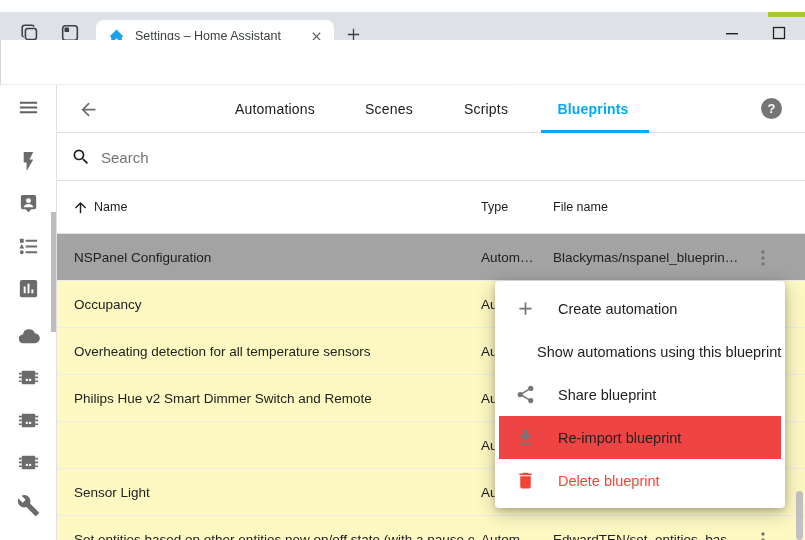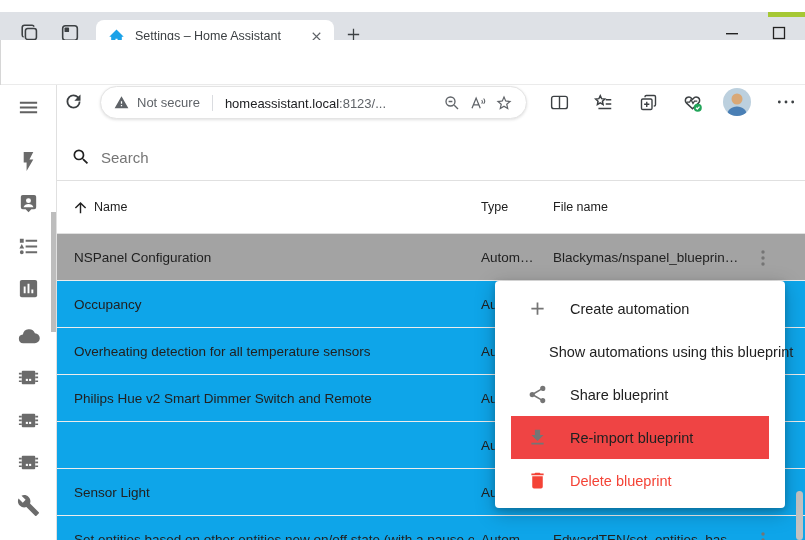--- a/index.html
+++ b/index.html
@@ -57,34 +57,34 @@
   .searchrow{ position:absolute; left:57px; top:133px; width:748px; height:48px; background:#fff; border-bottom:1px solid #e0e0e0; }
   .search-input{
     position:absolute; left:44px; top:8px; width:650px; height:32px; border:none; outline:none;
     font-size:15px; color:#6d28d9; font-family:inherit;
   }
   .search-input::placeholder{ color:#757575; opacity:1; }
 
   .thead{ position:absolute; left:57px; top:181px; width:748px; height:53px; background:#fff; border-bottom:1px solid #e0e0e0; }
   .th{ position:absolute; top:0; height:53px; line-height:53px; font-size:12.5px; font-weight:normal; color:#212121; white-space:nowrap; }
 
-  .row{ position:absolute; left:57px; width:748px; height:47px; background:#0ea5e9; border-bottom:1px solid #ececec; }
+  .row{ position:absolute; left:57px; width:748px; height:47px; background:#fef9c3; border-bottom:1px solid #ececec; }
   .row.hl{ background:#a3a3a3; }
   .cell{ position:absolute; top:0; height:47px; line-height:47px; font-size:13.5px; color:#212121; white-space:nowrap; }
   .cell.name{ left:17px; max-width:400px; overflow:hidden; }
   .cell.type{ left:424px; }
   .cell.file{ left:496px; max-width:190px; overflow:hidden; }
   .kebab{ position:absolute; left:694px; top:12px; width:24px; height:24px; cursor:pointer; }
 
   .page-scroll{ position:absolute; left:796px; top:491px; width:7px; height:49px; background:#c2c2c2; border-radius:4px; }
 
   
   .menu{
     position:absolute; left:495px; top:281px; width:290px; height:227px;
-    background:#fff; border-radius:4px; padding:6px 16px;
+    background:#fff; border-radius:4px; padding:6px 4px;
     box-shadow:0 5px 20px rgba(0,0,0,.25), 0 2px 6px rgba(0,0,0,.18);
   }
   .mitem{ position:relative; height:43px; display:flex; align-items:center; padding:0 16px; gap:22px; cursor:pointer; }
   .mitem.hover{ background:#ef4444; }
   .mlabel{ font-size:14.5px; color:#212121; white-space:nowrap; }
   .mitem.danger .mlabel{ color:#f44336; }
 </style>
 </head>
 <body>
 
@@ -291,20 +291,33 @@
       </svg>
     </span>
     <span class="side-icon" style="top:409px">
       <svg width="23" height="23" viewBox="0 0 24 24" fill="#6b6b6b">
         <path d="M22.7 19 13.6 9.9c.9-2.3.4-5-1.5-6.9-2-2-5-2.4-7.4-1.3L9 6 6 9 1.6 4.7C.4 7.1.9 10.1 2.9 12.1c1.9 1.9 4.6 2.4 6.9 1.5l9.1 9.1c.4.4 1 .4 1.4 0l2.3-2.3c.5-.4.5-1.1.1-1.4z"></path>
       </svg>
     </span>
     <div class="side-scroll"></div>
   </div>
 
+  <div class="appheader">
+    <span class="abs" style="left:21px; top:14px">
+      <svg width="21" height="21" viewBox="0 0 24 24" fill="#6f6f6f">
+        <path d="M20 11H7.8l5.6-5.6L12 4l-8 8 8 8 1.4-1.4L7.8 13H20v-2z"></path>
+      </svg>
+    </span>
+    <span class="nav-tab" style="left:218px">Automations</span>
+    <span class="nav-tab" style="left:332px">Scenes</span>
+    <span class="nav-tab" style="left:429px">Scripts</span>
+    <span class="nav-tab active" style="left:536px">Blueprints</span>
+    <div class="tab-underline"></div>
+    <span class="help-btn">?</span>
+  </div>
 
   <div class="searchrow">
     <span class="abs" style="left:14px; top:14px">
       <svg width="20" height="20" viewBox="0 0 24 24" fill="#212121">
         <path d="M9.5 3A6.5 6.5 0 0 1 16 9.5c0 1.61-.59 3.09-1.56 4.23l.27.27h.79l5 5-1.5 1.5-5-5v-.79l-.27-.27A6.52 6.52 0 0 1 9.5 16 6.5 6.5 0 0 1 3 9.5 6.5 6.5 0 0 1 9.5 3m0 2C7 5 5 7 5 9.5S7 14 9.5 14 14 12 14 9.5 12 5 9.5 5z"></path>
       </svg>
     </span>
     <input class="search-input" type="text" placeholder="Search" style="">
   </div>
 

